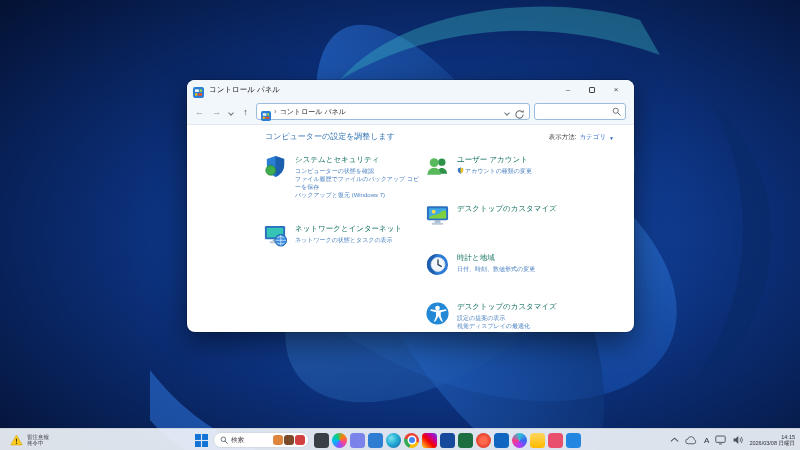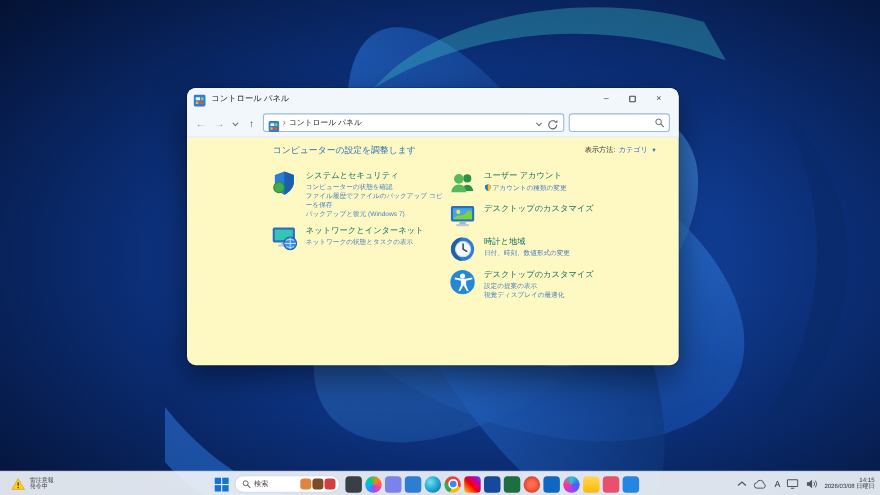--- a/index.html
+++ b/index.html
@@ -2,22 +2,22 @@
 <html lang="ja" style="--cat-title: #0f6e5e;"><head>
 <meta charset="utf-8">
 <style>
   * { margin:0; padding:0; box-sizing:border-box; }
   html,body { width:800px; height:450px; overflow:hidden;
     font-family:"Liberation Sans","DejaVu Sans",sans-serif; }
   .desktop { position:relative; width:800px; height:450px; background:#071c47; overflow:hidden; }
   .wallpaper { position:absolute; inset:0; }
 
   
-  .window { position:absolute; left:170px; top:80px; width:447px; height:252px;
-    background:#fef9c3; border-radius:8px; overflow:hidden;
+  .window { position:absolute; left:187px; top:80px; width:447px; height:252px;
+    background:#ffffff; border-radius:8px; overflow:hidden;
     box-shadow:0 10px 30px rgba(0,0,0,.5), 0 0 0 1px rgba(0,0,0,.15); }
   .titlebar { height:19px; background:#f2f7fc; display:flex; align-items:center; padding:0 6px; }
   .titlebar .app-ico { width:11px; height:11px; margin-right:5px; flex:0 0 auto; }
   .titlebar .t-text { font-size:7.5px; color:#1b1b1b; flex:1; }
   .win-btns { display:flex; align-items:center; gap:0; }
   .win-btn { width:24px; height:17px; display:flex; align-items:center; justify-content:center;
     font-size:8px; color:#444; cursor:default; }
   .win-btn .sq { width:6px; height:6px; border:1px solid #444; border-radius:1px; }
   
   .navbar { height:26px; background:#f2f7fc; display:flex; align-items:center;
@@ -31,28 +31,28 @@
   .addressbar .app-ico { width:10px; height:10px; }
   .crumb-sep { font-size:8px; color:#6a7682; }
   .crumb { font-size:7px; color:#1b1b1b; flex:1; white-space:nowrap; overflow:hidden; }
   .addr-refresh { width:11px; height:11px; }
   .searchbox { width:92px; height:17px; background:#fff; border:1px solid #9bbcdf; border-radius:3px;
     display:flex; align-items:center; padding:0 4px; }
   .searchbox input { flex:1; border:none; outline:none; font-size:7px; width:60px; background:transparent; }
   .searchbox svg { width:9px; height:9px; flex:0 0 auto; }
   
   .content { padding:6px 20px 0 28px; }
-  .content-head { display:flex; justify-content:space-between; align-items:center;
+  .content-head { display:flex; justify-content:space-between; align-items:flex-end;
     padding-left:50px; margin-bottom:12px; }
   .head-title { font-size:8px; }
   .viewby { font-size:6.5px; color:#333; display:flex; align-items:center; gap:3px; }
   .viewby a { text-decoration:none; }
   .caret-down { font-size:5px; }
   .columns { display:flex; padding-left:48px; }
-  .col { width:162px; display:flex; flex-direction:column; gap:5px; }
+  .col { width:162px; display:flex; flex-direction:column; gap:24px; }
   .cat { display:flex; gap:7px; }
   .cat-icon { width:25px; height:25px; flex:0 0 auto; }
   .cat-icon svg { width:25px; height:25px; }
   .cat-text { padding-top:1px; }
   .cat-title { font-size:7.5px; text-decoration:none; display:block; margin-bottom:2px; }
   .task-link { font-size:6px; text-decoration:none; display:block; line-height:8px; }
   .task-link .uac { display:inline-block; width:7px; height:7px; vertical-align:-1px; margin-right:1px; }
   
   .taskbar { position:absolute; left:0; bottom:0; width:800px; height:22px;
     border-top:1px solid rgba(0,0,0,.07); display:flex; align-items:center; }

